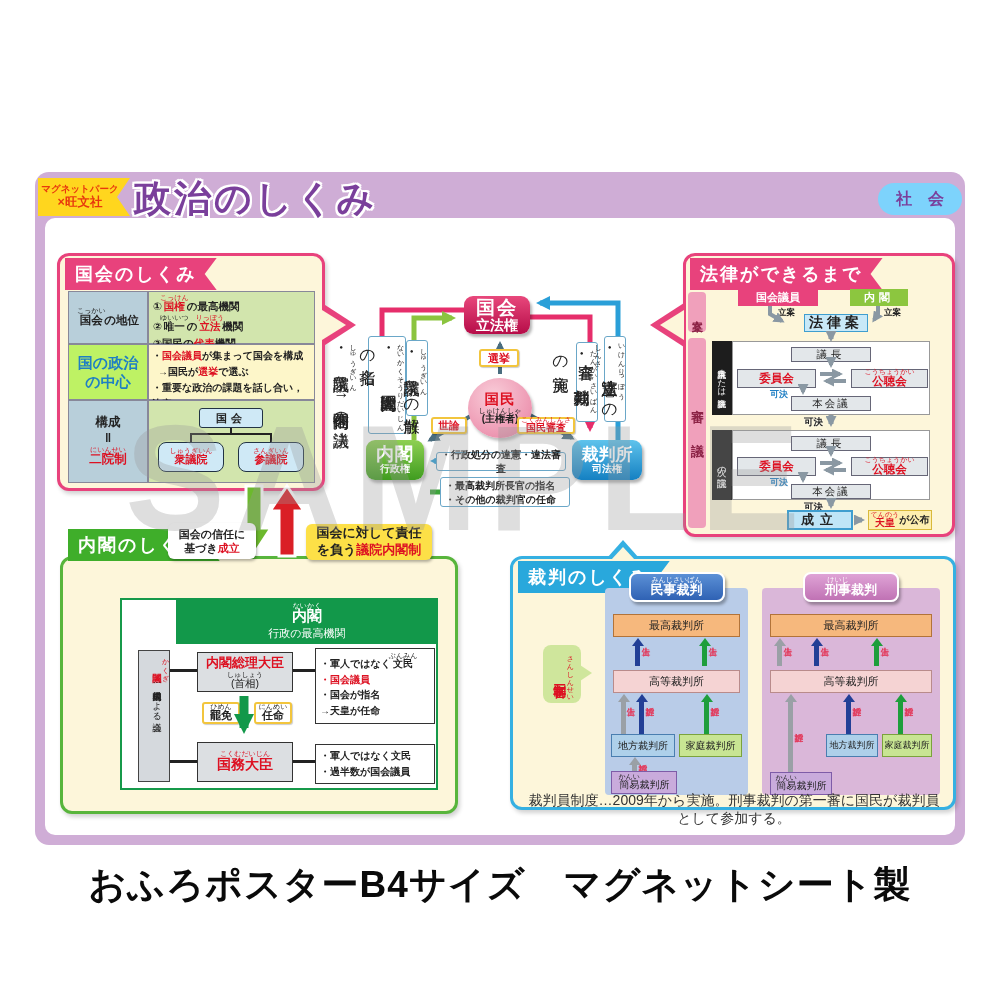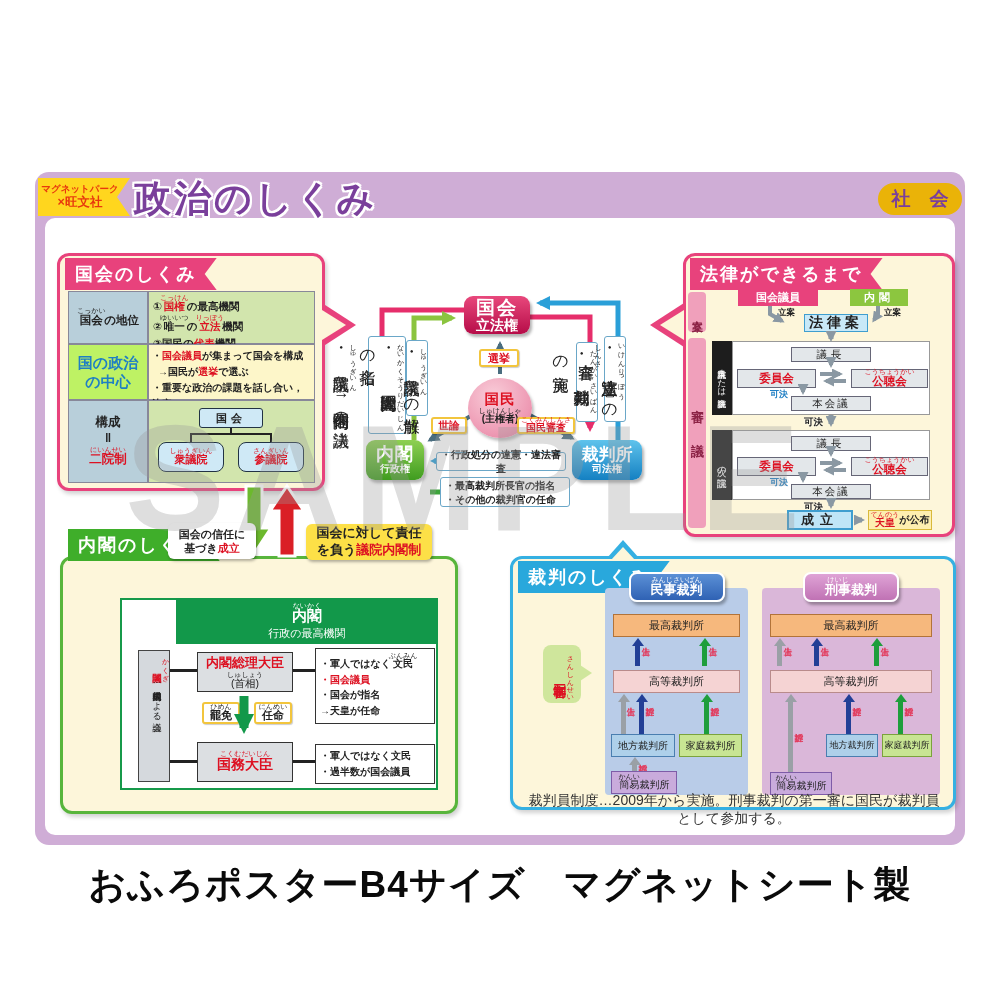--- a/index.html
+++ b/index.html
@@ -38,21 +38,21 @@
 <div class="a" style="left:35px;top:172px;width:930px;height:673px;background:#cfadd6;border-radius:14px"></div>
 
 <div class="a c col" style="left:38px;top:178px;width:92px;height:38px;background:#ffd61e;
             clip-path:polygon(0 0,100% 0,calc(100% - 13px) 50%,100% 100%,0 100%);
             color:#e8380d;font-weight:bold;line-height:1.15;padding-right:8px">
   <span style="font-size:9.5px">マグネットパーク</span>
   <span style="font-size:12.5px">×旺文社</span>
 </div>
 <div class="a bold" style="left:134px;top:174px;font-size:37px;color:#7a3f9b;letter-spacing:3px;
             text-shadow:-2px -2px 0 #fff,2px -2px 0 #fff,-2px 2px 0 #fff,2px 2px 0 #fff,0 -2px 0 #fff,0 2px 0 #fff,-2px 0 0 #fff,2px 0 0 #fff">政治のしくみ</div>
-<div class="a c bold" style="left:878px;top:183px;width:84px;height:32px;background:#eab308;border-radius:16px;color:#7a3f9b;font-size:19px">社　会</div>
+<div class="a c bold" style="left:878px;top:183px;width:84px;height:32px;background:#7dd3fc;border-radius:16px;color:#7a3f9b;font-size:16px">社　会</div>
 
 <div class="a" style="left:45px;top:218px;width:910px;height:617px;background:#fff;border-radius:10px"></div>
 
 <div class="a box" style="left:57px;top:253px;width:268px;height:238px;border-color:#e8427c"></div>
 <div class="a" style="left:322px;top:303px;width:0;height:0;border-top:22px solid transparent;border-bottom:22px solid transparent;border-left:34px solid #e8427c"></div>
 <div class="a" style="left:322px;top:310px;width:0;height:0;border-top:15px solid transparent;border-bottom:15px solid transparent;border-left:24px solid #fdf6da"></div>
 <div class="a ribbon" style="left:65px;top:258px;background:#e8427c">
   <span>国会のしくみ</span>
 </div>
 

